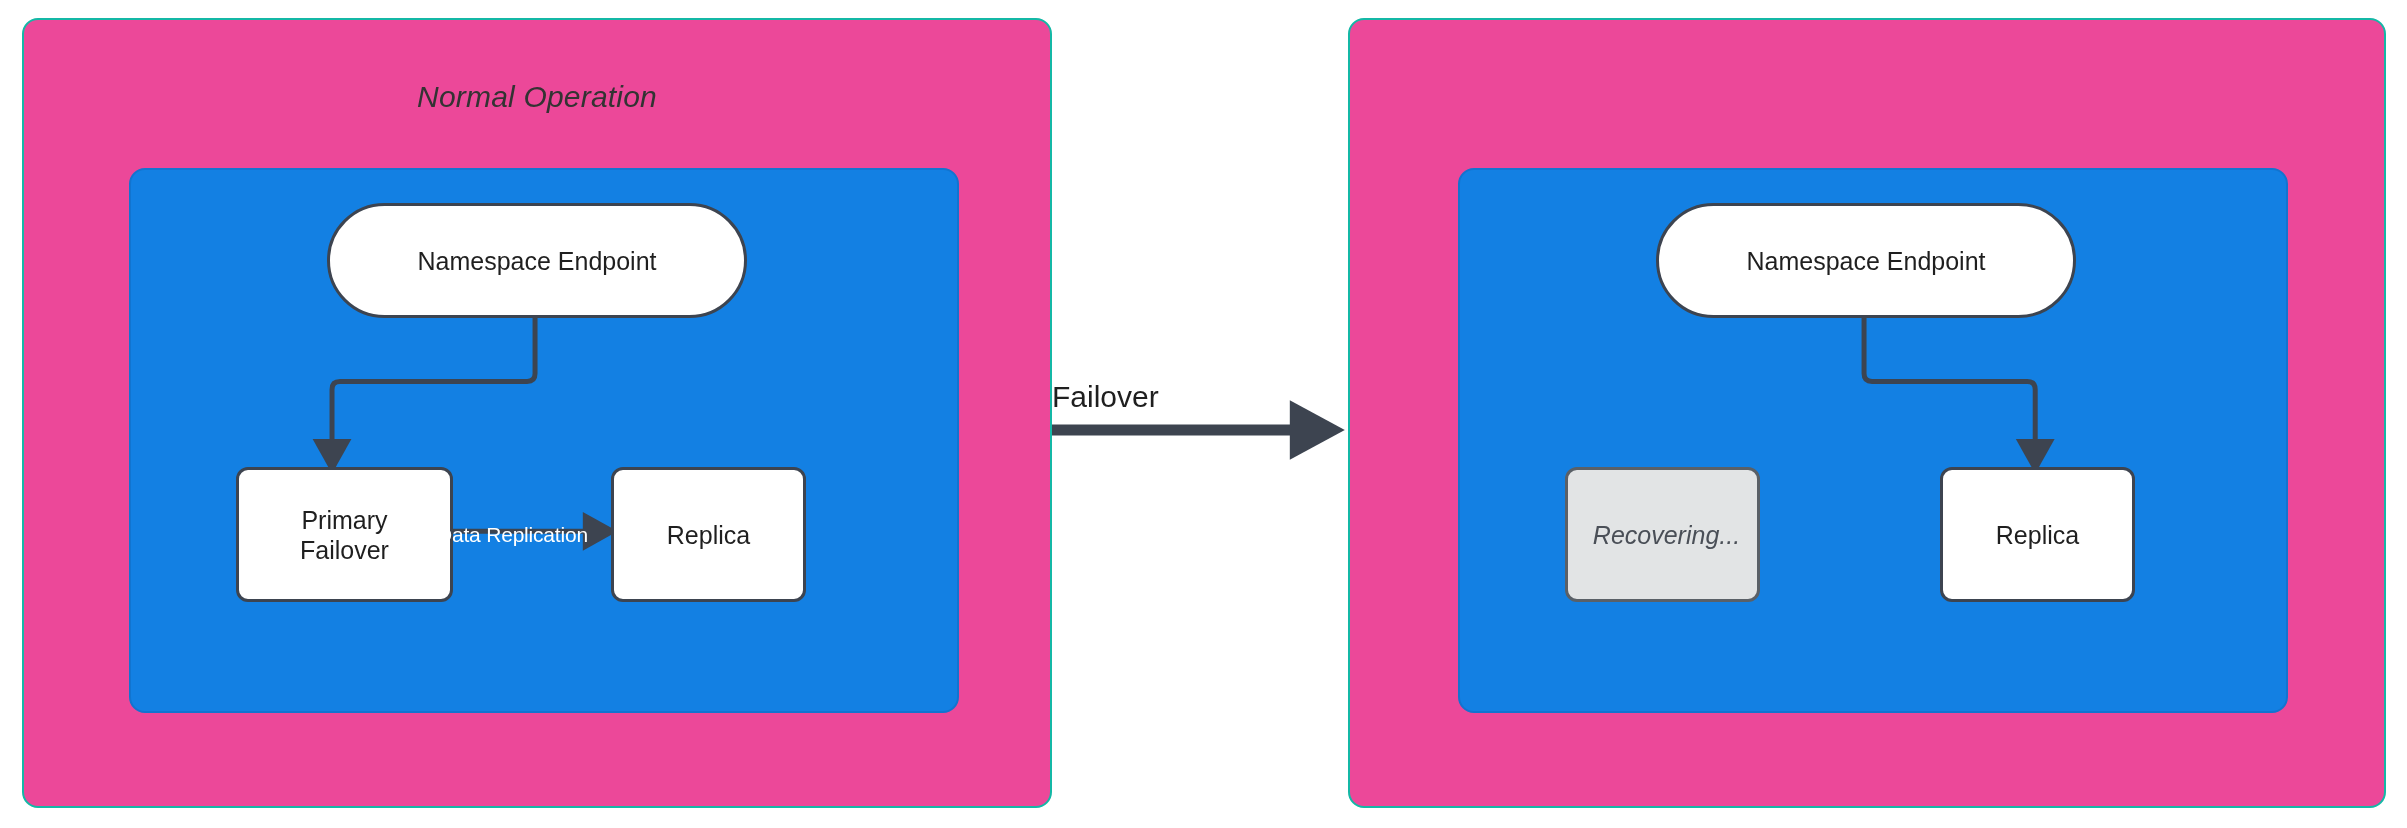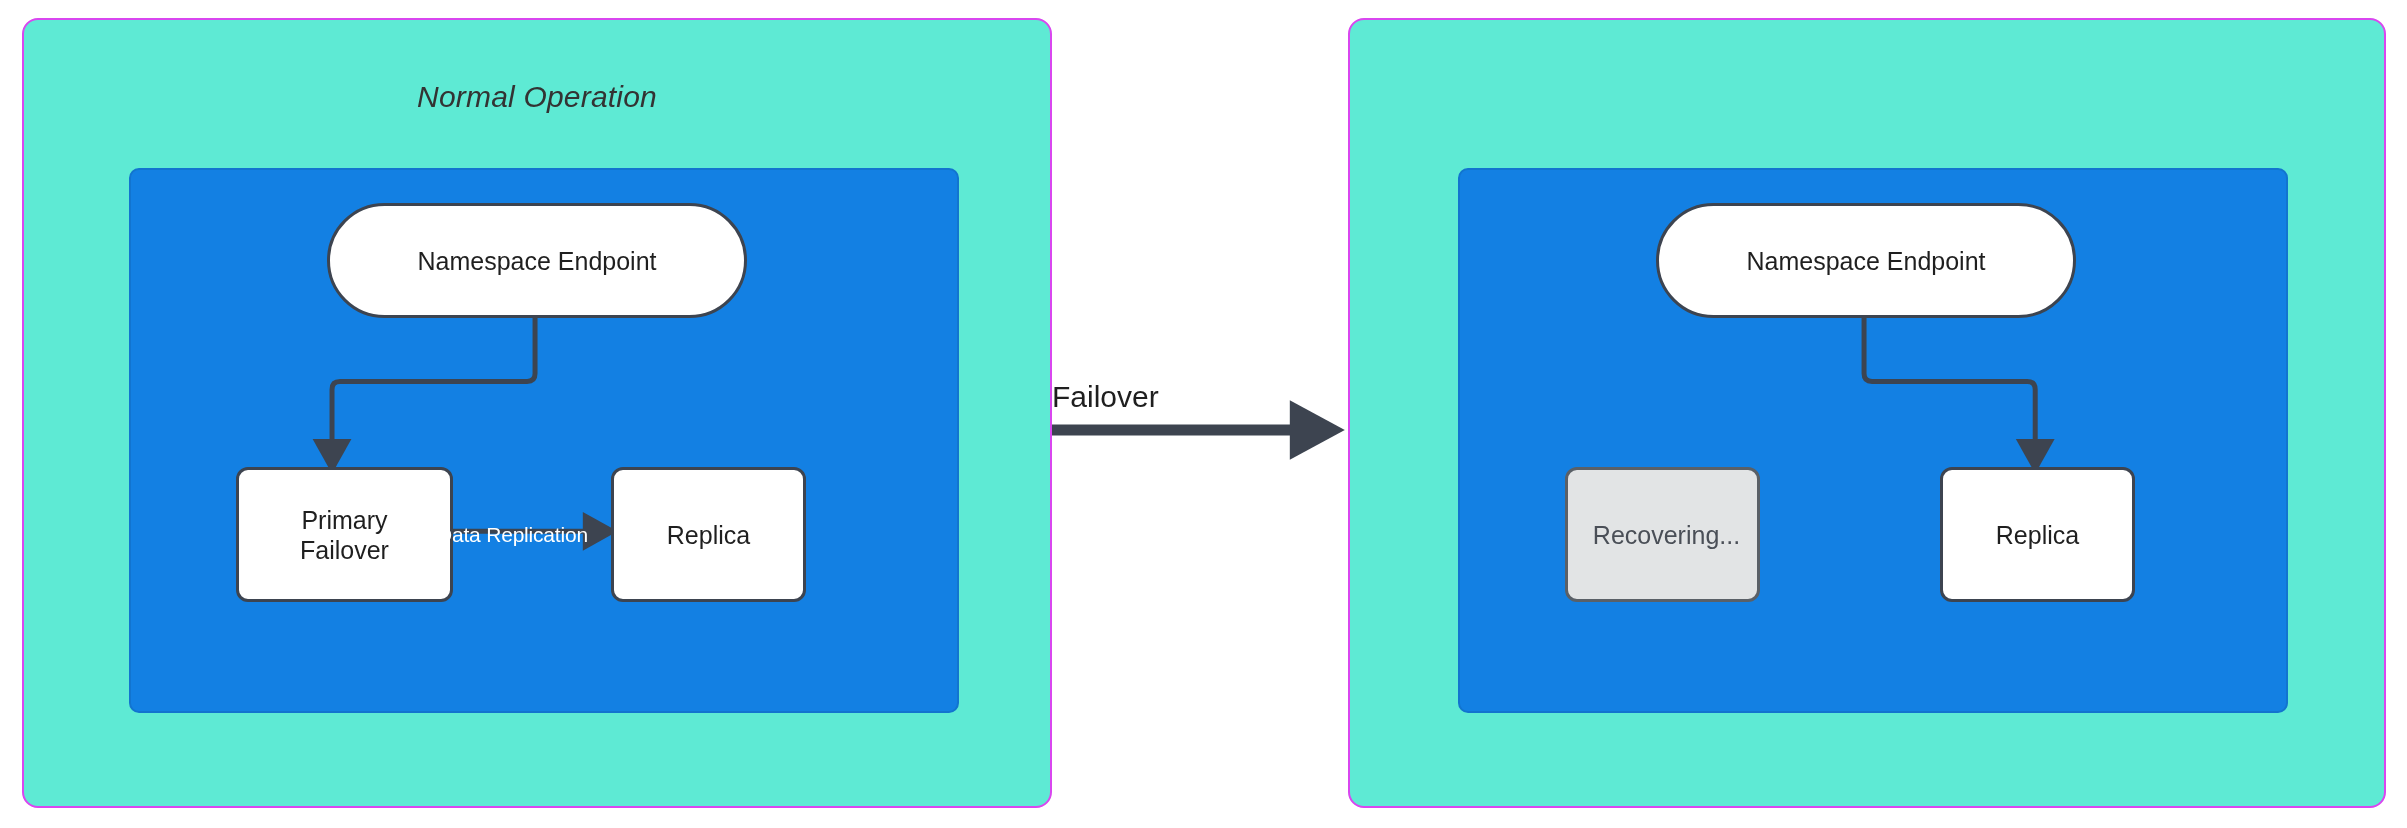--- a/index.html
+++ b/index.html
@@ -17,22 +17,22 @@
   }
   #diagram-root {
     position: relative;
     width: 2407px;
     height: 828px;
   }
 
   
   .panel {
     position: absolute;
-    background: #5eead4;
-    border: 2px solid #d946ef;
+    background: #ec4899;
+    border: 2px solid #14b8a6;
     border-radius: 16px;
     box-sizing: border-box;
   }
   #panel-left  { left: 22px;   top: 18px; width: 1030px; height: 790px; }
   #panel-right { left: 1348px; top: 18px; width: 1038px; height: 790px; }
 
   .panel-title {
     position: absolute;
     top: 60px;
     left: 0;
@@ -43,21 +43,21 @@
     color: #333333;
     letter-spacing: 0.2px;
     white-space: nowrap;
   }
 
   
   .cluster {
     position: absolute;
     background: #1380E3;
     border: 2px solid #1274cf;
-    border-radius: 10px;
+    border-radius: 16px;
     box-sizing: border-box;
   }
   #cluster-left  { left: 105px; top: 148px; width: 830px; height: 545px; }
   #cluster-right { left: 108px; top: 148px; width: 830px; height: 545px; }
 
   
   .node {
     position: absolute;
     box-sizing: border-box;
     display: flex;
@@ -73,20 +73,21 @@
   .node.stadium {
     border-radius: 90px;
   }
   .node.rect {
     border-radius: 12px;
   }
   .node.ghost {
     background: #e2e4e5;
     border-color: #5a6067;
     color: #4a4f57;
+    font-style: italic;
     padding-left: 8px;
   }
 
   
   #node-endpoint-left { left: 196px;  top: 33px;  width: 420px; height: 115px; }
   #node-primary-left  { left: 105px;  top: 297px; width: 217px; height: 135px; }
   #node-replica-left  { left: 480px;  top: 297px; width: 195px; height: 135px; }
 
   
   #node-endpoint-right { left: 196px; top: 33px;  width: 420px; height: 115px; }

